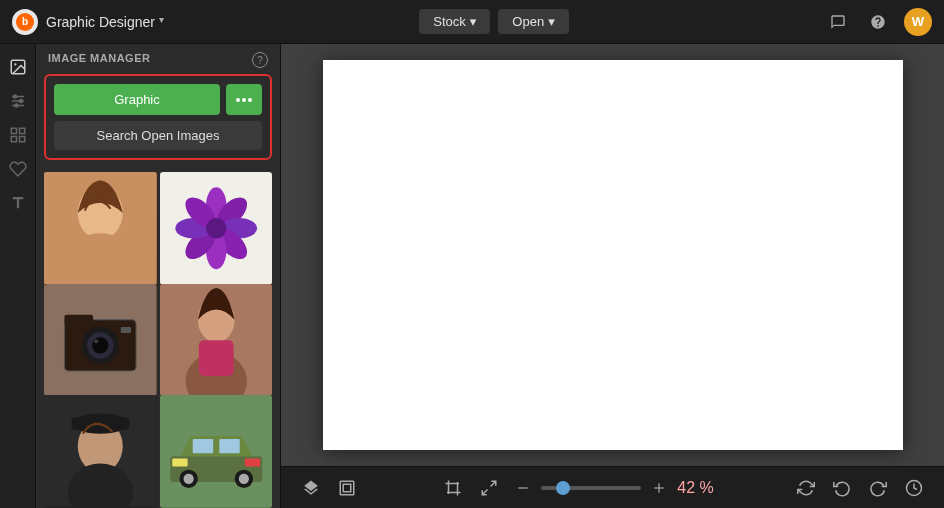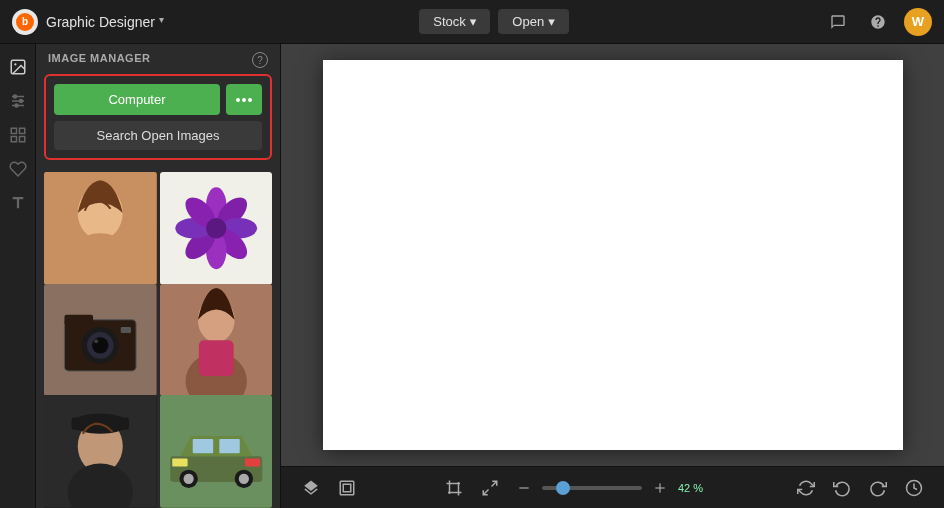--- a/index.html
+++ b/index.html
@@ -352,22 +352,22 @@
     }
     .zoom-slider::-webkit-slider-thumb {
       -webkit-appearance: none;
       width: 14px;
       height: 14px;
       border-radius: 50%;
       background: #5b9fd4;
       cursor: pointer;
     }
     .zoom-percent {
-      color: #86efac;
-      font-size: 11px;
+      color: #fca5a5;
+      font-size: 16px;
       min-width: 35px;
     }
 
     
     .svg-icon {
       width: 16px;
       height: 16px;
       fill: currentColor;
     }
   </style>
@@ -448,21 +448,21 @@
   </div>
 
   <div class="left-panel">
     <div class="panel-header">
       <span class="panel-title">IMAGE MANAGER</span>
       <div class="panel-help">?</div>
     </div>
 
     <div class="upload-section">
       <div class="upload-row">
-        <button class="computer-btn">Computer</button>
+        <button class="computer-btn">Graphic</button>
         <button class="more-btn">
           <div class="more-dots">
             <div class="dot"></div>
             <div class="dot"></div>
             <div class="dot"></div>
           </div>
         </button>
       </div>
       <button class="stock-btn">Search Open Images</button>
     </div>

